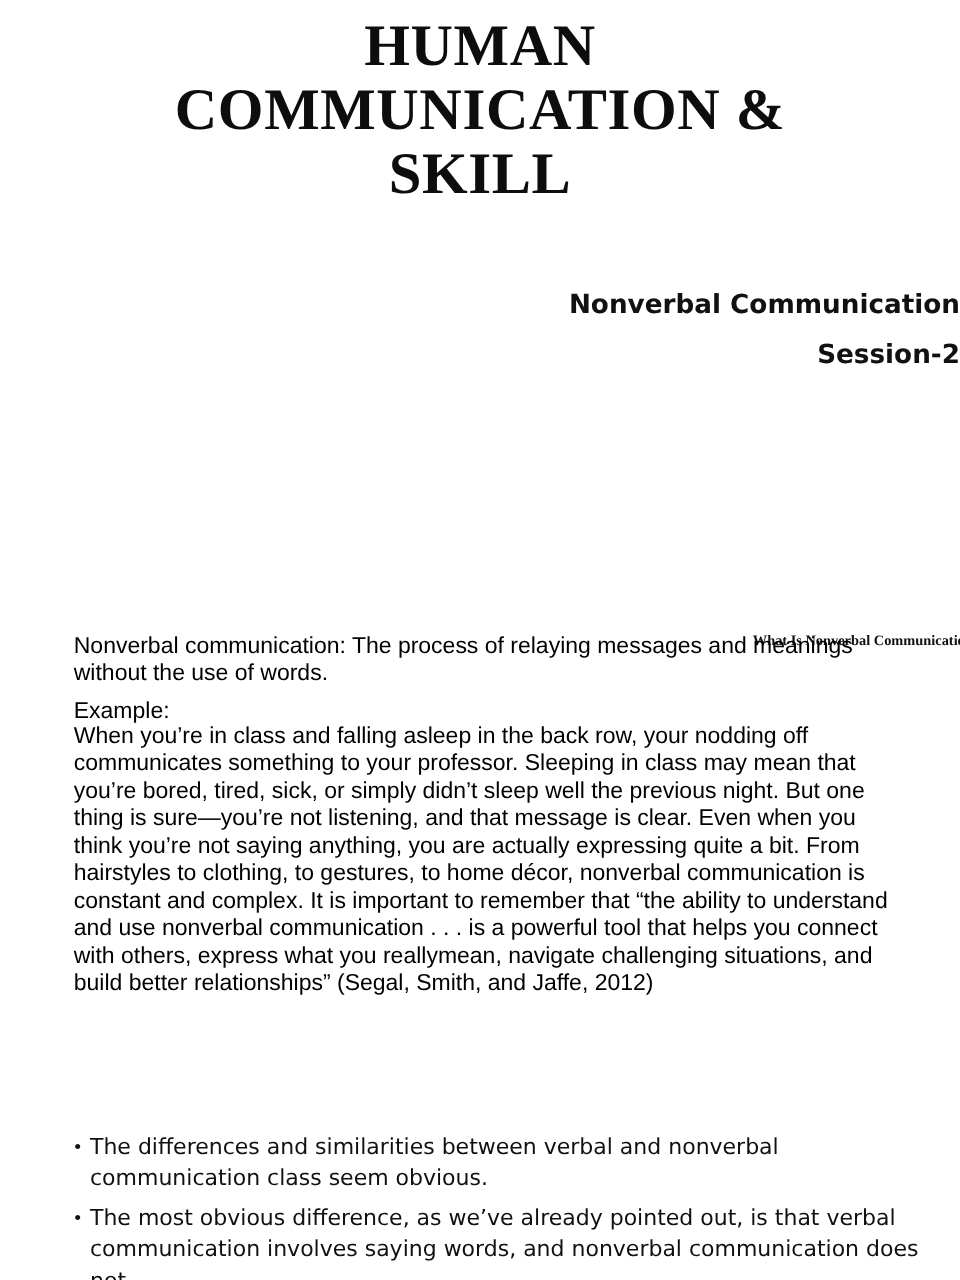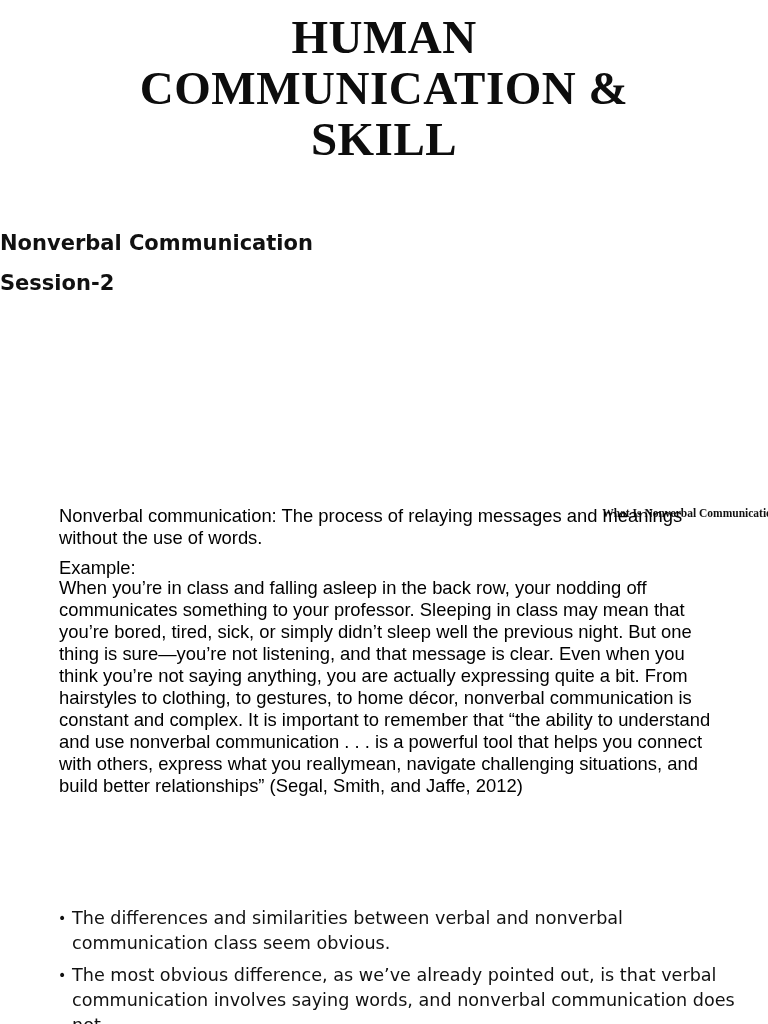--- a/index.html
+++ b/index.html
@@ -27,21 +27,21 @@
       font-size: 47px;
       line-height: 51px;
       letter-spacing: 0.5px;
       color: #0d0d0d;
       white-space: nowrap;
     }
     .subtitle {
       position: absolute;
       left: 0;
       width: 768px;
-      text-align: left;
+      text-align: right;
       font-family: "DejaVu Sans", "Liberation Sans", sans-serif;
       font-weight: bold;
       font-size: 21px;
       color: #111111;
     }
     .subtitle.s1 { top: 231px; }
     .subtitle.s2 { top: 271px; }
     .section-heading {
       position: absolute;
       top: 471px;

